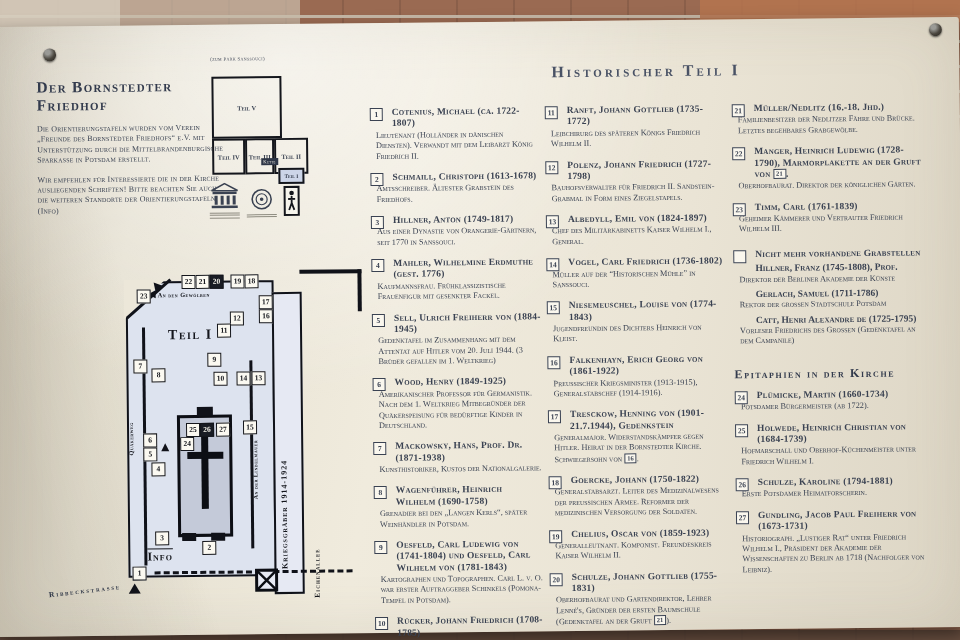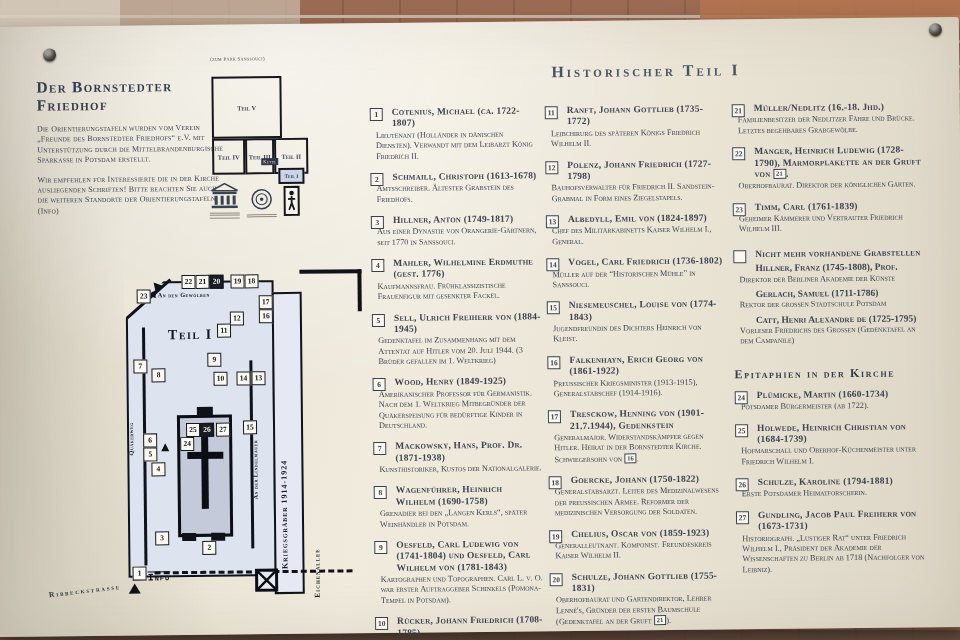--- a/index.html
+++ b/index.html
@@ -408,21 +408,21 @@
         <path d="M3 3 L21 21 M21 3 L3 21" stroke="#0c0e14" stroke-width="2.4"></path>
       </svg>
     </div>
 
     <div class="maplabel" style="left:56px;top:62px;font-size:14px;letter-spacing:1.5px;font-variant:small-caps;">Teil I</div>
     <div class="maplabel" style="left:46px;top:26px;font-size:6.3px;font-variant:small-caps;">An den Gewölben</div>
     <div class="maplabel vert" style="left:14px;top:100px;height:90px;font-size:6.3px;font-variant:small-caps;">Quäkerweg</div>
     <div class="maplabel vert" style="left:139px;top:115px;height:120px;font-size:6px;font-variant:small-caps;">An der Lindelmauer</div>
     <div class="maplabel vert" style="left:166px;top:105px;height:200px;font-size:8px;letter-spacing:1px;font-variant:small-caps;">Kriegsgräber  1914-1924</div>
     <div class="maplabel vert" style="left:198px;top:238px;height:96px;font-size:7.5px;letter-spacing:1px;font-variant:small-caps;">Eichenallee</div>
-    <div class="maplabel" style="left:33px;top:307px;font-size:10px;letter-spacing:1px;font-variant:small-caps;text-decoration:overline;font-family:Liberation Mono, monospace;">Info</div>
+    <div class="maplabel" style="left:33px;top:284px;font-size:12px;letter-spacing:1px;font-variant:small-caps;text-decoration:overline;">Info</div>
 
     <div class="tri" style="left:40px;top:16px;border-left:5px solid transparent;border-right:5px solid transparent;border-bottom:9px solid #101219;transform:rotate(-40deg);"></div>
     <div class="tri" style="left:36px;top:25px;border-top:4.5px solid transparent;border-bottom:4.5px solid transparent;border-right:8px solid #101219;"></div>
     <div class="tri" style="left:48px;top:178px;border-left:4.5px solid transparent;border-right:4.5px solid transparent;border-bottom:8px solid #101219;"></div>
     <div class="tri" style="left:14px;top:318px;border-left:6px solid transparent;border-right:6px solid transparent;border-bottom:10px solid #101219;"></div>
   <div class="mk" style="left: 25px; top: 24px;">23</div>
       <div class="mk" style="left: 70px; top: 10px;">22</div>
       <div class="mk" style="left: 84px; top: 10px;">21</div>
       <div class="mk dark" style="left: 98px; top: 10px;">20</div>
       <div class="mk" style="left: 119px; top: 10px;">19</div>

